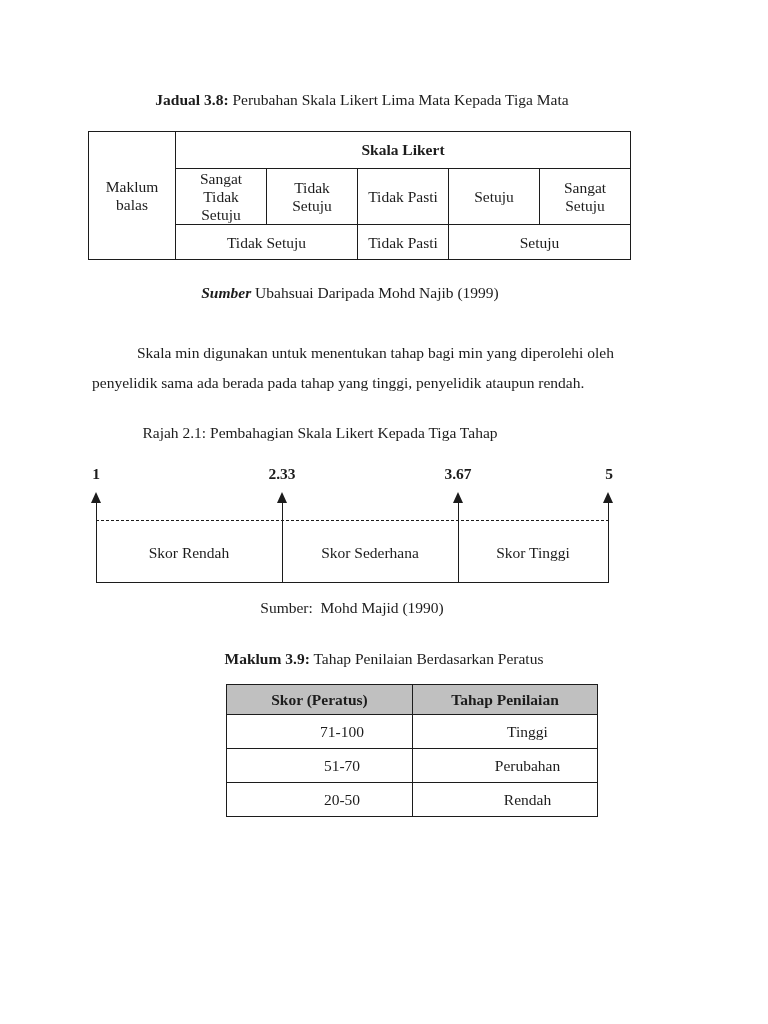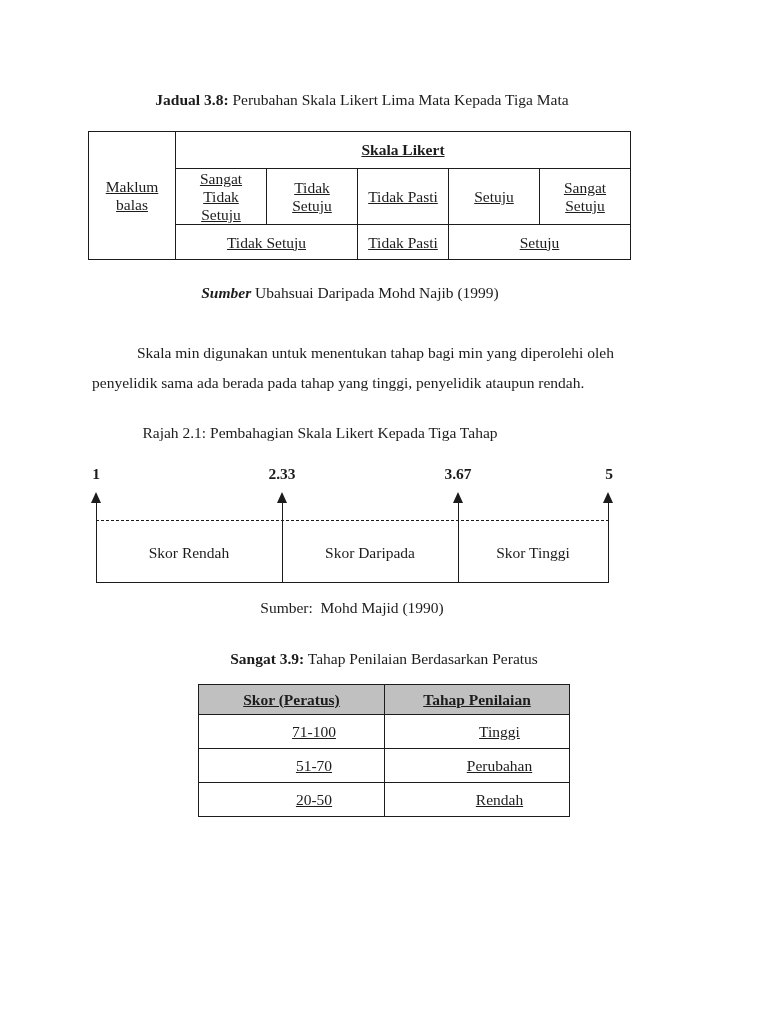--- a/index.html
+++ b/index.html
@@ -25,21 +25,21 @@
   .para-l2 { left: 92px; top: 374px; }
   .cap-r21 { left: 64px; top: 424px; width: 512px; }
   .src-r21 { left: 92px; top: 599px; width: 520px; }
   .cap-j39 { left: 0; top: 650px; width: 768px; }
   .src-j39 { left: 0; top: 836px; width: 768px; }
 
   
   .t1 { left: 88px; top: 131px; }
   table { border-collapse: collapse; table-layout: fixed; }
   td { border: 1.6px solid var(--ink); text-align: center; vertical-align: middle;
-       padding: 1px 3px; line-height: 1.15; text-decoration: underline; }
+       padding: 1px 3px; line-height: 1.15; }
   .t1 table { width: 543px; }
   .t1 .c0 { width: 87px; } .t1 .c1 { width: 93px; } .t1 .c2 { width: 87px; }
   .t1 .c3 { width: 92px; } .t1 .c4 { width: 90px; } .t1 .c5 { width: 94px; }
   .t1 .r-top { height: 37px; }
   .t1 .r-mid { height: 54px; }
   .t1 .r-bot { height: 35px; }
 
   
   .diagram { left: 96px; top: 465px; width: 513px; height: 125px; }
   .tick { position: absolute; top: 0; transform: translateX(-50%); font-weight: bold; }
@@ -49,21 +49,21 @@
         border-bottom: 11px solid var(--ink); }
   .al { position: absolute; top: 37px; height: 80px; width: 0; border-left: 1.6px solid var(--ink); }
   .p1 { left: 0; } .p2 { left: 186px; } .p3 { left: 362px; } .p4 { left: 512px; }
   .dash { position: absolute; top: 55px; left: 0; width: 513px; border-top: 1.6px dashed var(--ink); }
   .base { position: absolute; top: 117px; left: 0; width: 513px; border-top: 1.6px solid var(--ink); }
   .seg { position: absolute; top: 79px; transform: translateX(-50%); }
   .sg1 { left: 93px; } .sg2 { left: 274px; } .sg3 { left: 437px; }
 
   
   .t2 { left: 198px; top: 684px; }
-  .t2 table { width: 371px; }
+  .t2 table { width: 371px; margin-left: 28px; }
   .t2 .ca { width: 186px; } .t2 .cb { width: 185px; }
   .t2 .hrow td { height: 30px; background: var(--hdr); font-weight: bold; }
   .t2 .drow td { height: 34px; padding-left: 48px; }
 </style>
 </head>
 <body>
 
 <div class="page">
 
   <div class="abs ctr cap-j38">
@@ -120,28 +120,28 @@
 
     <div class="al p1"></div>
     <div class="al p2"></div>
     <div class="al p3"></div>
     <div class="al p4"></div>
 
     <div class="dash"></div>
     <div class="base"></div>
 
     <div class="seg sg1">Skor Rendah</div>
-    <div class="seg sg2">Skor Daripada</div>
+    <div class="seg sg2">Skor Sederhana</div>
     <div class="seg sg3">Skor Tinggi</div>
   </div>
 
   <div class="abs ctr pre src-r21">Sumber:  Mohd Majid (1990)</div>
 
   <div class="abs ctr cap-j39">
-    <span class="b">Sangat 3.9:</span><span> Tahap Penilaian Berdasarkan Peratus</span>
+    <span class="b">Maklum 3.9:</span><span> Tahap Penilaian Berdasarkan Peratus</span>
   </div>
 
   <div class="abs t2">
     <table>
       <tbody>
           <tr class="hrow">
         <td class="ca">Skor (Peratus)</td>
         <td class="cb">Tahap Penilaian</td>
       </tr>
       <tr class="drow">

